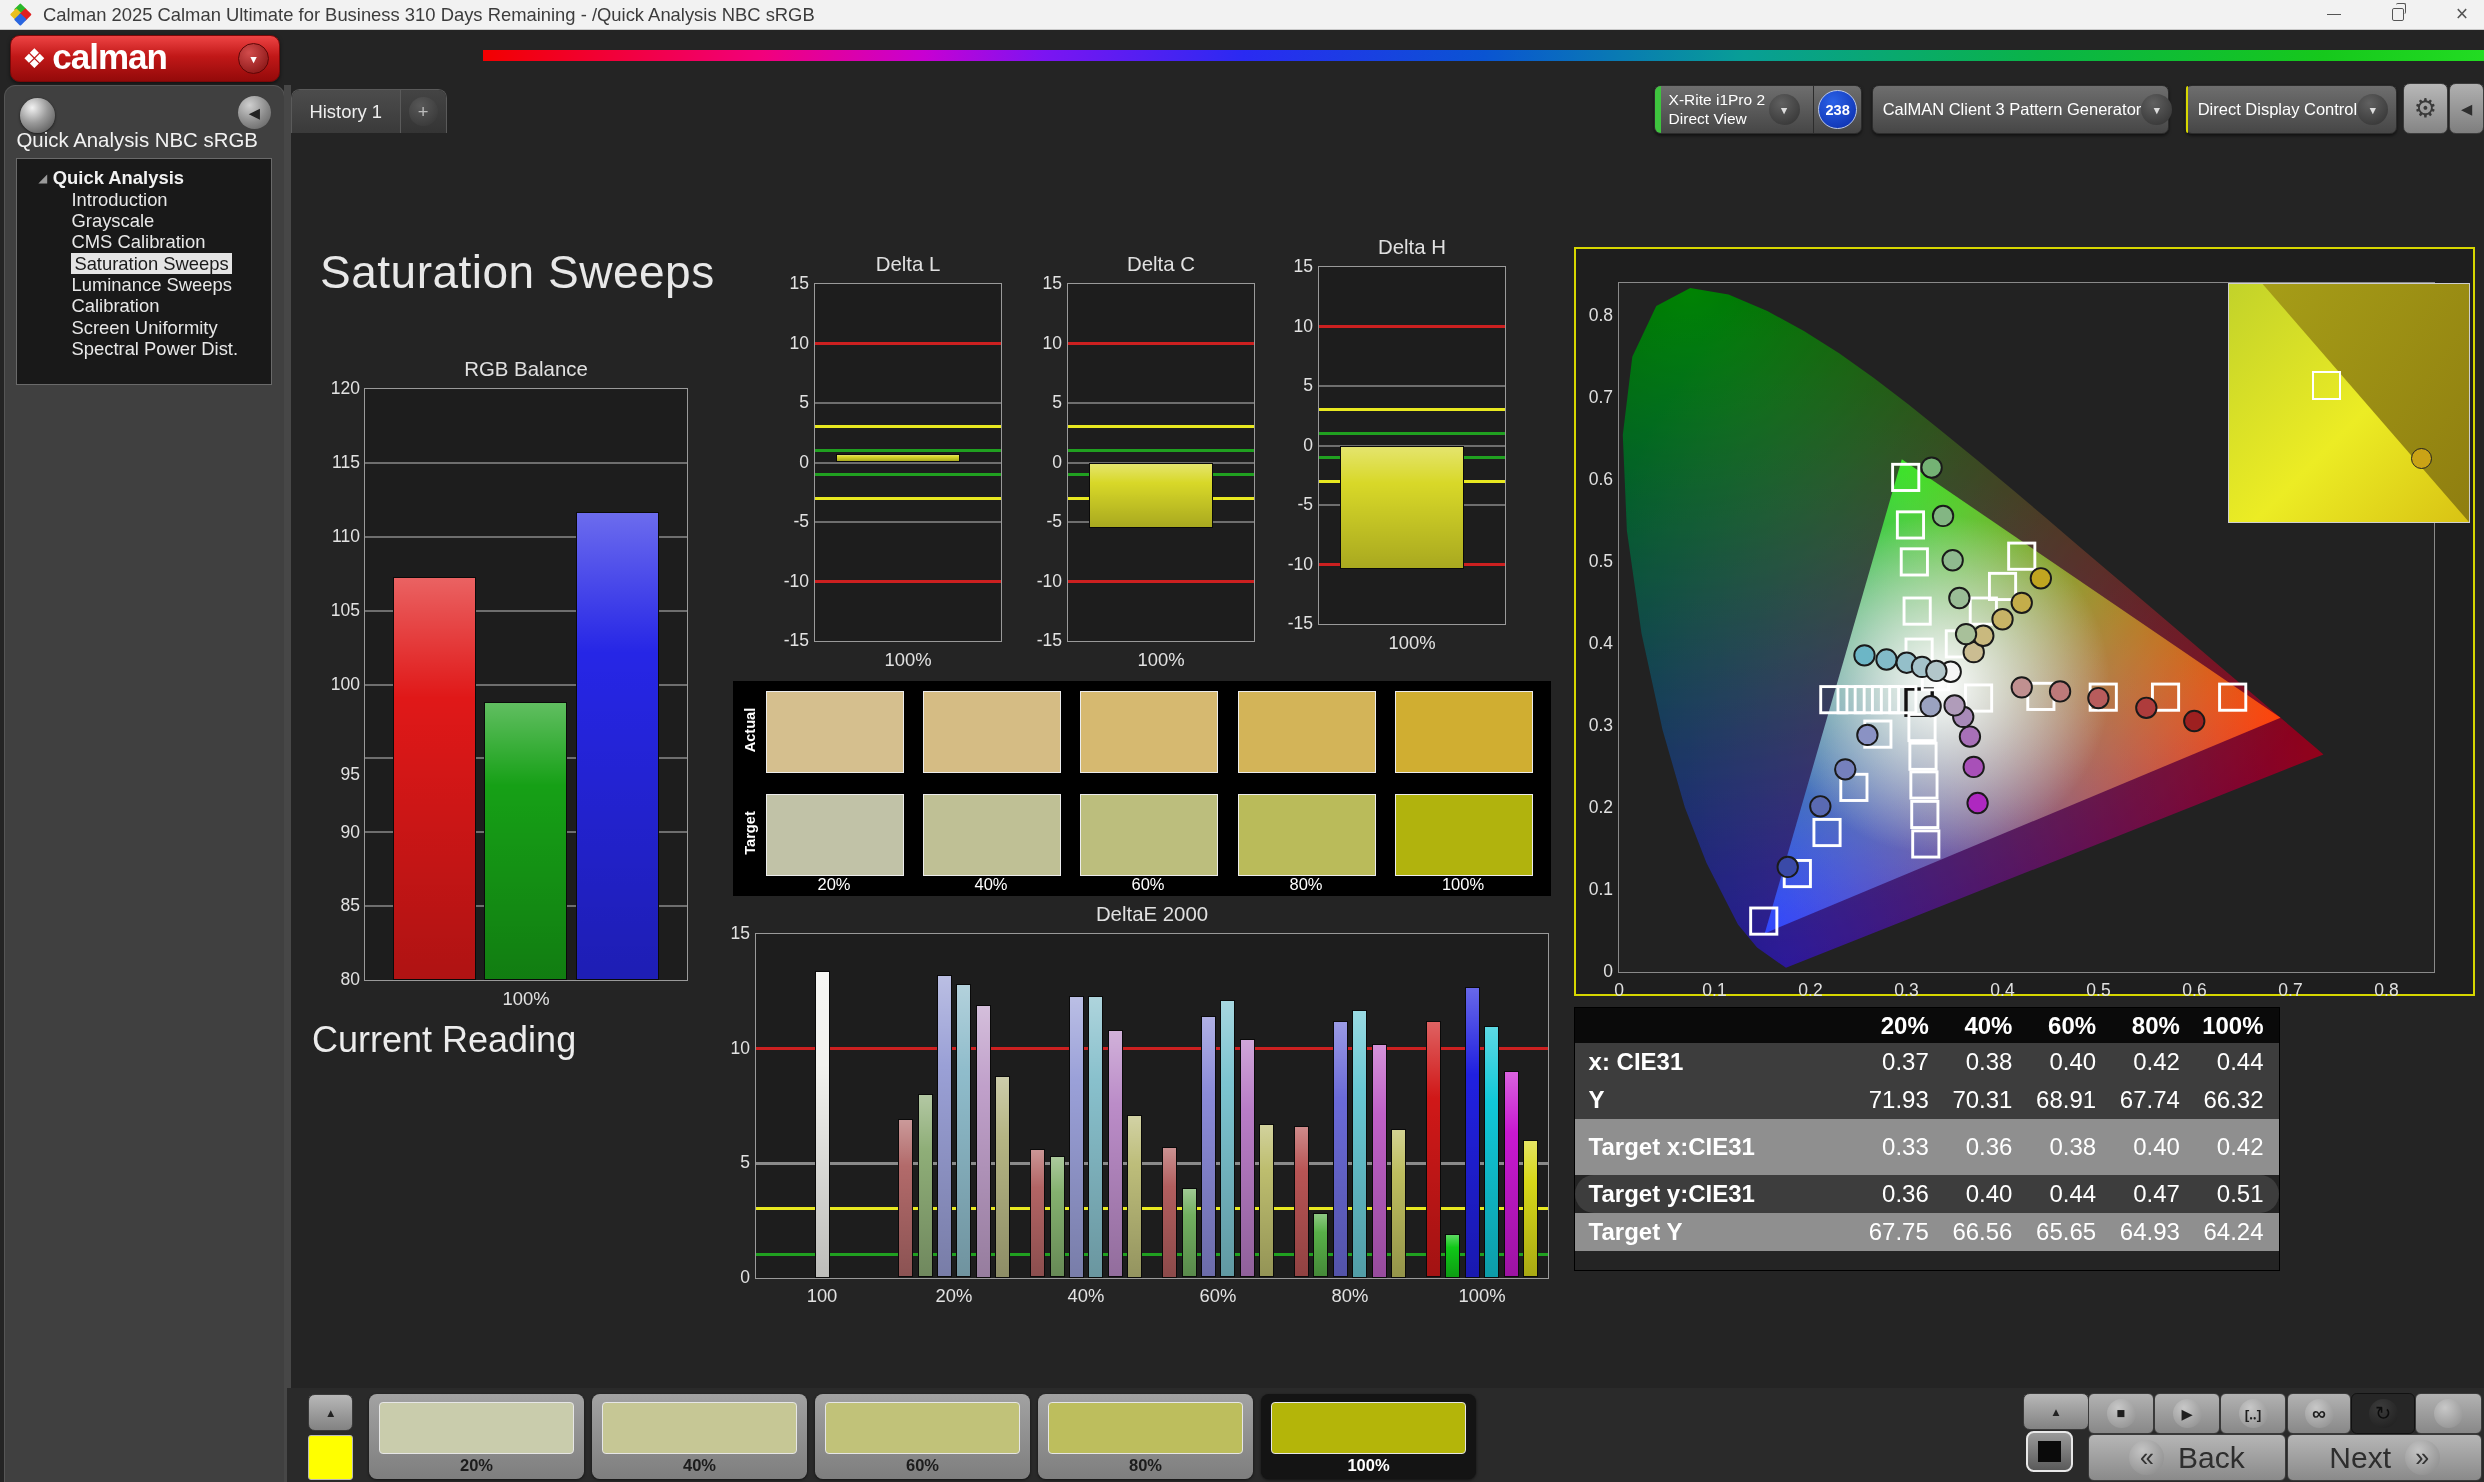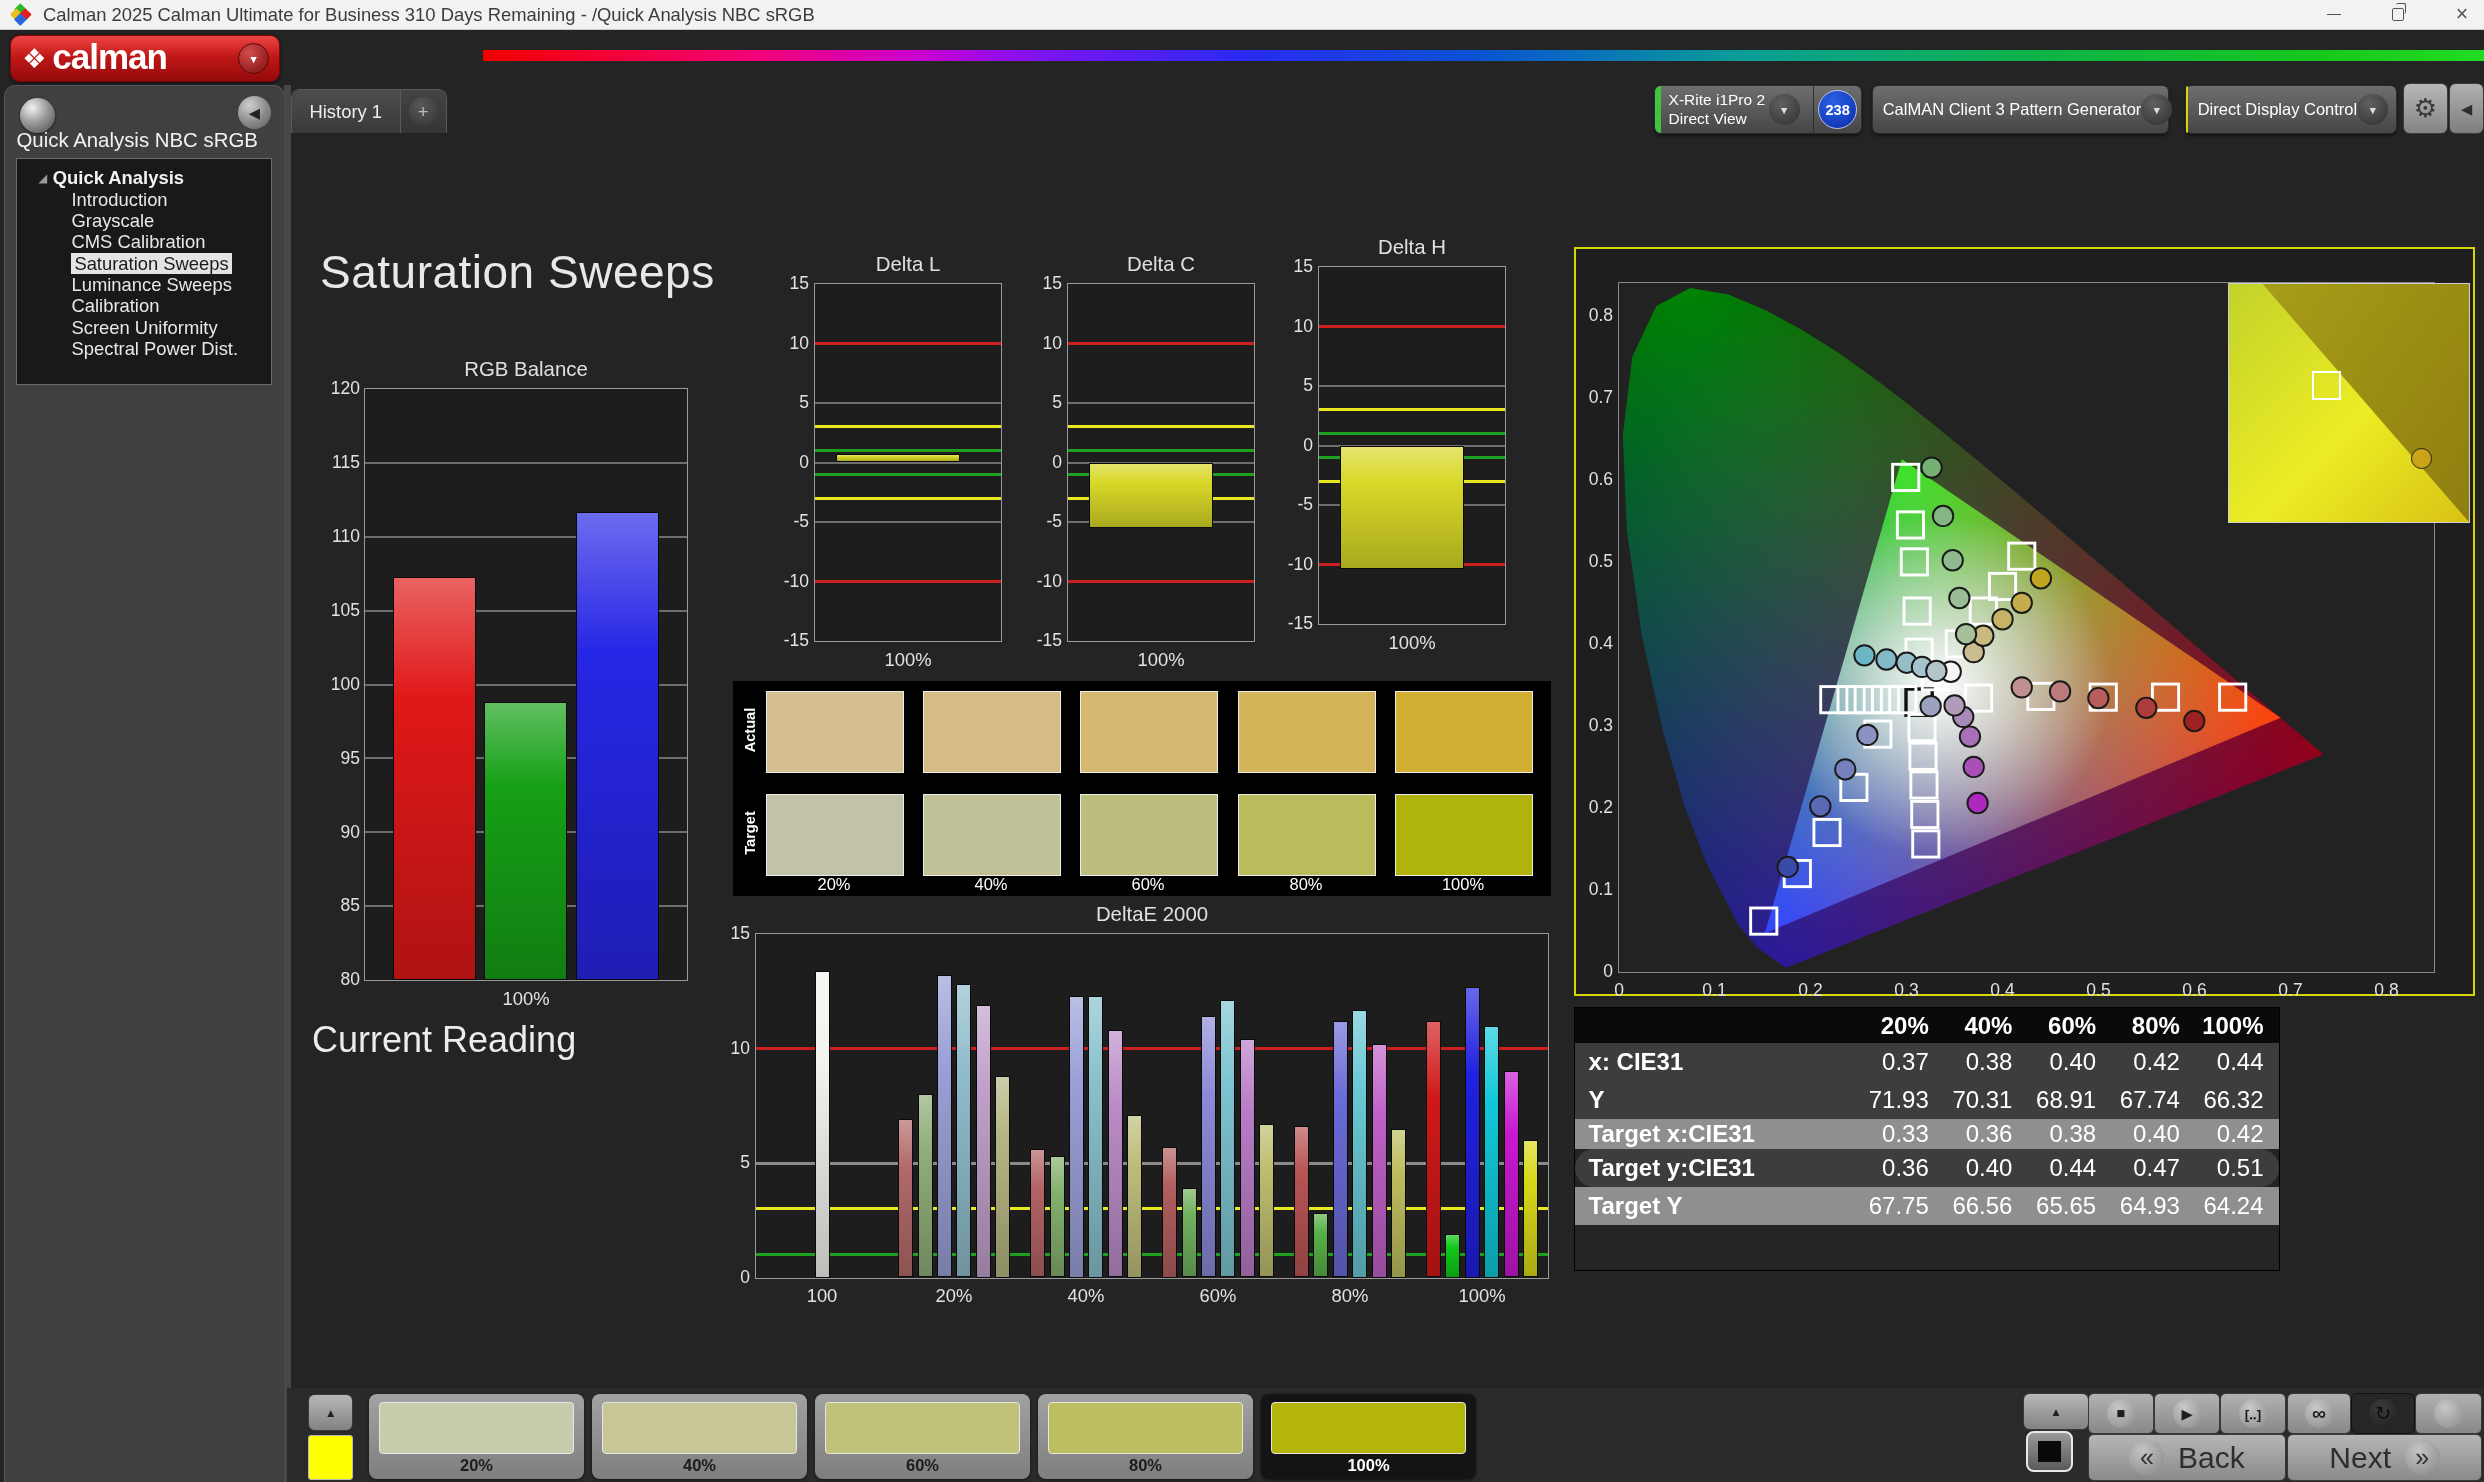--- a/index.html
+++ b/index.html
@@ -222,21 +222,21 @@
       <div class="ylab" style="left: -50px; top: -10.7px; width: 45px;">120</div>
       <div class="grid" style="top: 73px;"></div>
       <div class="ylab" style="left: -50px; top: 63px; width: 45px;">115</div>
       <div class="grid" style="top: 147px;"></div>
       <div class="ylab" style="left: -50px; top: 137px; width: 45px;">110</div>
       <div class="grid" style="top: 221px;"></div>
       <div class="ylab" style="left: -50px; top: 211px; width: 45px;">105</div>
       <div class="grid" style="top: 295px;"></div>
       <div class="ylab" style="left: -50px; top: 285px; width: 45px;">100</div>
       <div class="grid" style="top: 368px;"></div>
-      <div class="ylab" style="left: -50px; top: 359px; width: 45px;">95</div>
+      <div class="ylab" style="left: -50px; top: 375px; width: 45px;">95</div>
       <div class="grid" style="top: 442px;"></div>
       <div class="ylab" style="left: -50px; top: 433px; width: 45px;">90</div>
       <div class="grid" style="top: 516px;"></div>
       <div class="ylab" style="left: -50px; top: 506px; width: 45px;">85</div>
       <div class="ylab" style="left: -50px; top: 580px; width: 45px;">80</div>
       <div class="bar" style="left: 28px; top: 188px; width: 83px; height: 403px; background: linear-gradient(rgba(255, 255, 255, 0.32), rgba(255, 255, 255, 0) 30%, rgba(0, 0, 0, 0.22)), rgb(224, 24, 24);"></div>
       <div class="bar" style="left: 119px; top: 313px; width: 83px; height: 278px; background: linear-gradient(rgba(255, 255, 255, 0.32), rgba(255, 255, 255, 0) 30%, rgba(0, 0, 0, 0.22)), rgb(22, 160, 22);"></div>
       <div class="bar" style="left: 211px; top: 123px; width: 83px; height: 468px; background: linear-gradient(rgba(255, 255, 255, 0.32), rgba(255, 255, 255, 0) 30%, rgba(0, 0, 0, 0.22)), rgb(38, 38, 230);"></div>
       <div class="xlab" style="top: 599px; left: 0px; width: 100%;">100%</div>
     </div>
@@ -521,21 +521,21 @@
         <div class="rt-val">0.44</div>
       </div>
       <div class="rt-row" style="height: 38px; background: rgb(61, 61, 61);">
         <div class="rt-label">Y</div>
         <div class="rt-val">71.93</div>
         <div class="rt-val">70.31</div>
         <div class="rt-val">68.91</div>
         <div class="rt-val">67.74</div>
         <div class="rt-val">66.32</div>
       </div>
-      <div class="rt-row" style="height: 30px; background: rgb(143, 143, 143); justify-content: flex-end;">
+      <div class="rt-row" style="height: 56px; background: rgb(143, 143, 143);">
         <div class="rt-label">Target x:CIE31</div>
         <div class="rt-val">0.33</div>
         <div class="rt-val">0.36</div>
         <div class="rt-val">0.38</div>
         <div class="rt-val">0.40</div>
         <div class="rt-val">0.42</div>
       </div>
       <div class="rt-row" style="height: 38px; background: rgb(61, 61, 61); border-radius: 19px;">
         <div class="rt-label">Target y:CIE31</div>
         <div class="rt-val">0.36</div>

